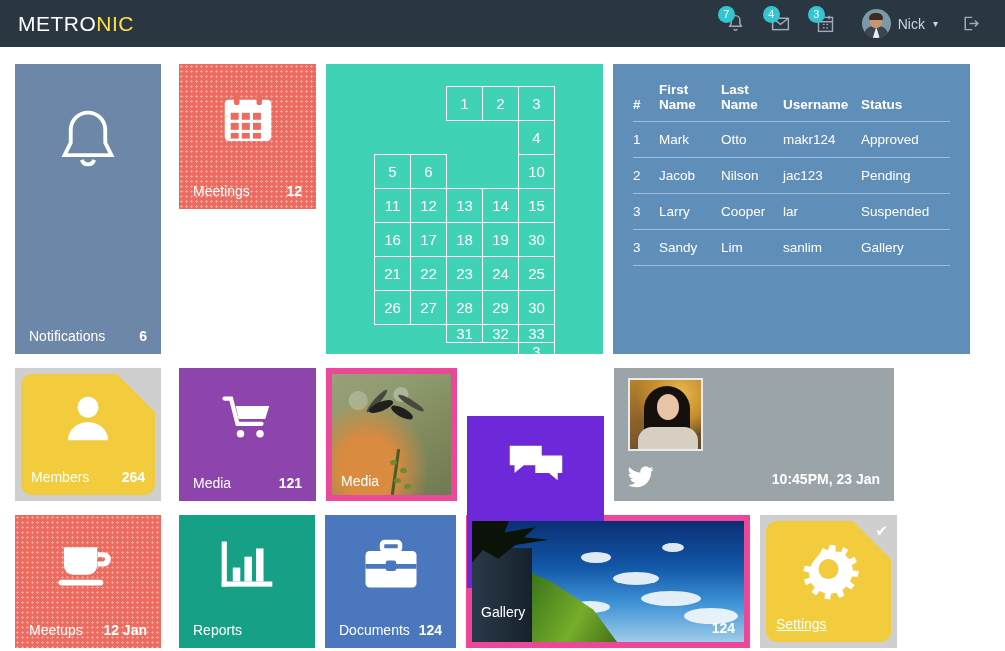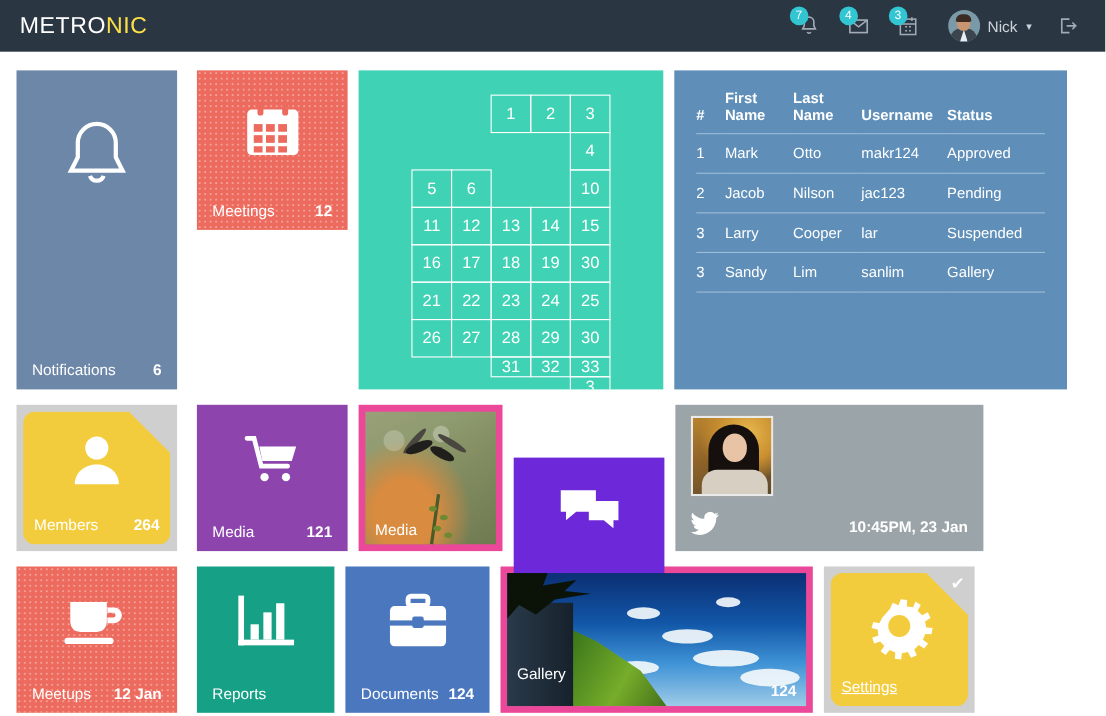--- a/index.html
+++ b/index.html
@@ -639,21 +639,21 @@
         </svg>
       </div>
       <div class="tile-label">
         <span class="name">Meetups</span>
         <span class="num">12 Jan</span>
       </div>
     </div>
 
     <div style="width:18px;" class="white-gap"></div>
 
-    <div class="tile" style="width:125px;height:133px;background:#16a085;">
+    <div class="tile" style="width:136px;height:133px;background:#16a085;">
       <div class="tile-icon" style="top:22px;">
         <svg width="62" height="58" viewBox="0 0 24 22" fill="#ffffff">
           <rect x="2.2" y="1.5" width="2" height="17.5"></rect>
           <rect x="2.2" y="17" width="19.6" height="2"></rect>
           <rect x="6.5" y="11.6" width="2.9" height="5.4"></rect>
           <rect x="11" y="7.4" width="2.9" height="9.6"></rect>
           <rect x="15.5" y="4.2" width="2.9" height="12.8"></rect>
         </svg>
       </div>
       <div class="tile-label">

